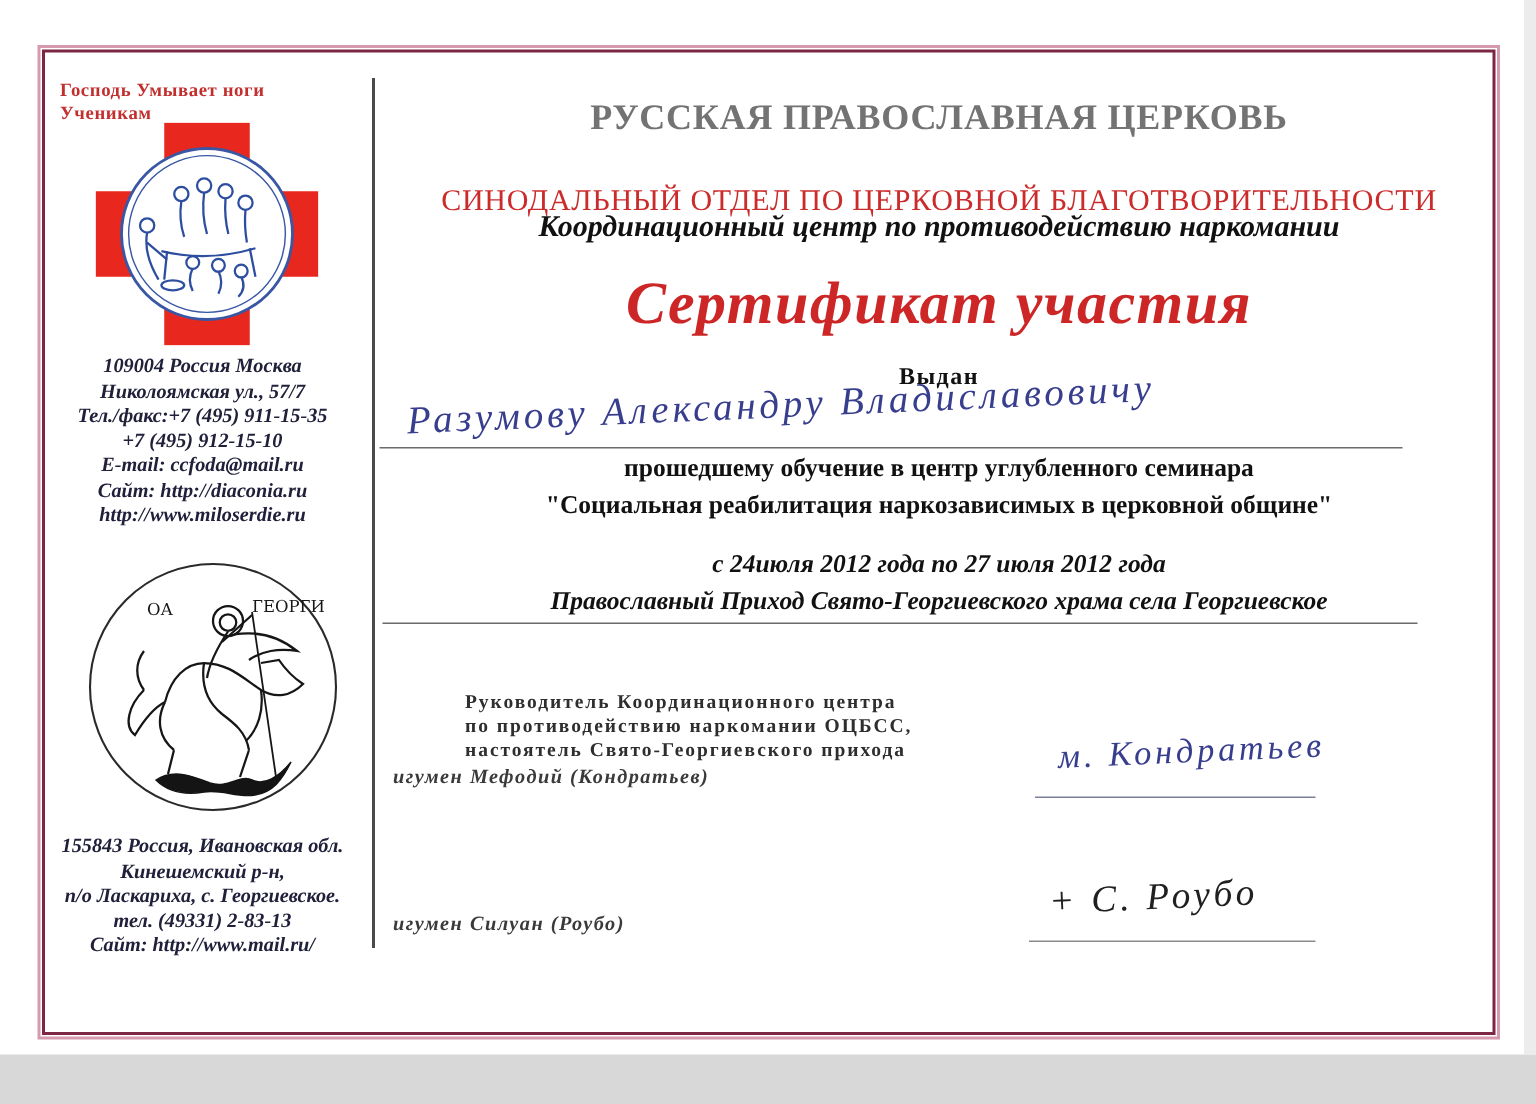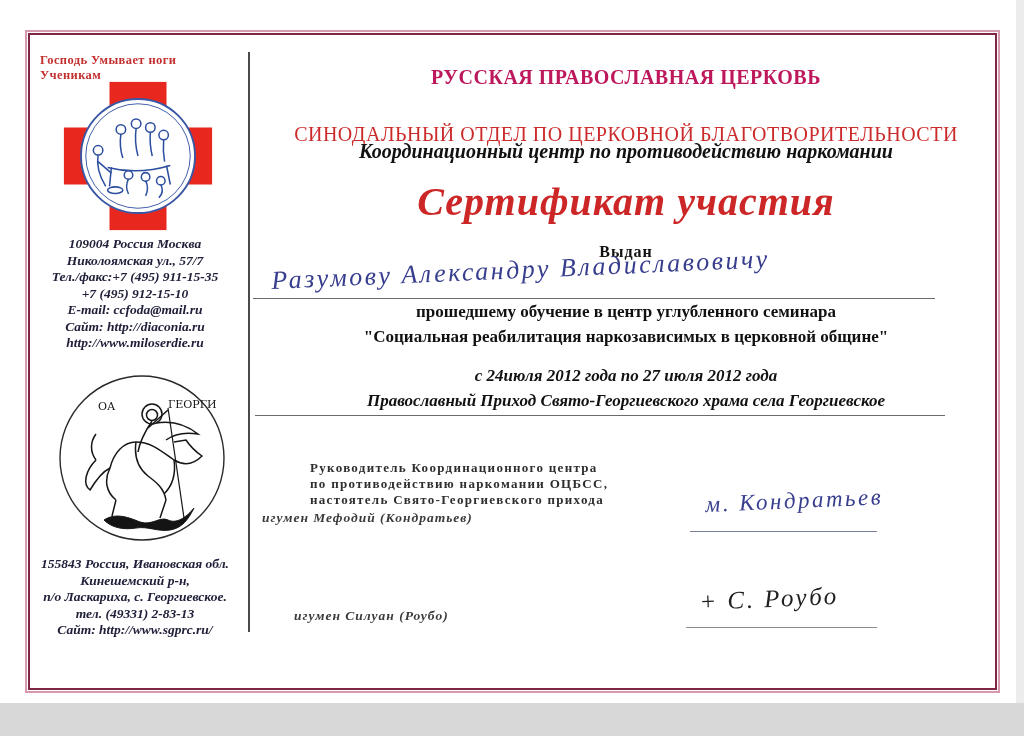--- a/index.html
+++ b/index.html
@@ -18,21 +18,21 @@
   .abs{position:absolute;}
 
   
   .emblem-caption{left:40px;top:53px;width:200px;text-align:left;font-size:12.5px;
                   font-weight:bold;color:#c32f2f;letter-spacing:.4px;}
   .address{width:210px;left:30px;text-align:center;font-style:italic;font-weight:600;
            font-size:13.5px;line-height:16.5px;color:#20203a;}
 
   
   .main-line{left:252px;width:748px;text-align:center;}
-  .h-black{font-size:20px;font-weight:600;color:#be185d;letter-spacing:.5px;}
+  .h-black{font-size:24px;font-weight:600;color:#737373;letter-spacing:.5px;}
   .h-red{font-size:20px;font-weight:500;color:#cc2b2b;letter-spacing:.5px;margin-top:32px;}
   .h-coord{font-size:20px;font-weight:bold;font-style:italic;color:#111;}
   .cert-title{font-size:40px;font-weight:bold;font-style:italic;color:#cc2627;letter-spacing:1px;}
   .issued{font-size:16px;font-weight:bold;color:#111;letter-spacing:1px;}
   .body-bold{font-size:17px;font-weight:bold;color:#111;}
   .body-bi{font-size:17px;font-weight:bold;font-style:italic;color:#111;}
 
   .handwriting{font-style:italic;letter-spacing:2.5px;transform:rotate(-2.5deg);
                transform-origin:left bottom;white-space:nowrap;}
   .ink-blue{color:#383e8e;}
@@ -131,21 +131,21 @@
       <text x="42" y="42" font-size="11" fill="#161616" font-family="DejaVu Serif, serif">ОА</text>
       <text x="112" y="40" font-size="11" fill="#161616" font-family="DejaVu Serif, serif">ГЕОРГИ</text>
     </svg>
   </div>
 
   <div class="abs address" style="top:556px;">
     <div>155843 Россия, Ивановская обл.</div>
     <div>Кинешемский р-н,</div>
     <div>п/о Ласкариха, с. Георгиевское.</div>
     <div>тел. (49331) 2-83-13</div>
-    <div>Сайт: http://www.sgprc.ru/</div>
+    <div>Сайт: http://www.mail.ru/</div>
   </div>
 
   <div class="abs main-line h-black" style="top:66px;">РУССКАЯ ПРАВОСЛАВНАЯ ЦЕРКОВЬ</div>
   <div class="abs main-line h-red" style="top:91px;">СИНОДАЛЬНЫЙ ОТДЕЛ ПО ЦЕРКОВНОЙ БЛАГОТВОРИТЕЛЬНОСТИ</div>
   <div class="abs main-line h-coord" style="top:140px;">Координационный центр по противодействию наркомании</div>
 
   <div class="abs main-line cert-title" style="top:178px;">Сертификат участия</div>
 
   <div class="abs main-line issued" style="top:243px;">Выдан</div>
 
@@ -162,18 +162,18 @@
   <div class="abs sig-title" style="left:262px;top:460px;width:330px;">
     <div>Руководитель Координационного центра</div>
     <div>по противодействию наркомании ОЦБСС,</div>
     <div>настоятель Свято-Георгиевского прихода</div>
   </div>
   <div class="abs sig-name" style="left:262px;top:510px;">игумен Мефодий (Кондратьев)</div>
 
   <div class="abs handwriting ink-blue" style="left:706px;top:492px;font-size:23px;">м. Кондратьев</div>
   <div class="rule" style="left:690px;top:531px;width:187px;background:#7a7f9a;"></div>
 
-  <div class="abs sig-name" style="left:262px;top:608px;margin-left:32px;">игумен Силуан (Роубо)</div>
+  <div class="abs sig-name" style="left:262px;top:608px;">игумен Силуан (Роубо)</div>
 
   <div class="abs handwriting ink-black" style="left:700px;top:588px;font-size:25px;">+ С. Роубо</div>
   <div class="rule" style="left:686px;top:627px;width:191px;background:#8a8a8a;"></div>
 
 </div>
 
 </body></html>

